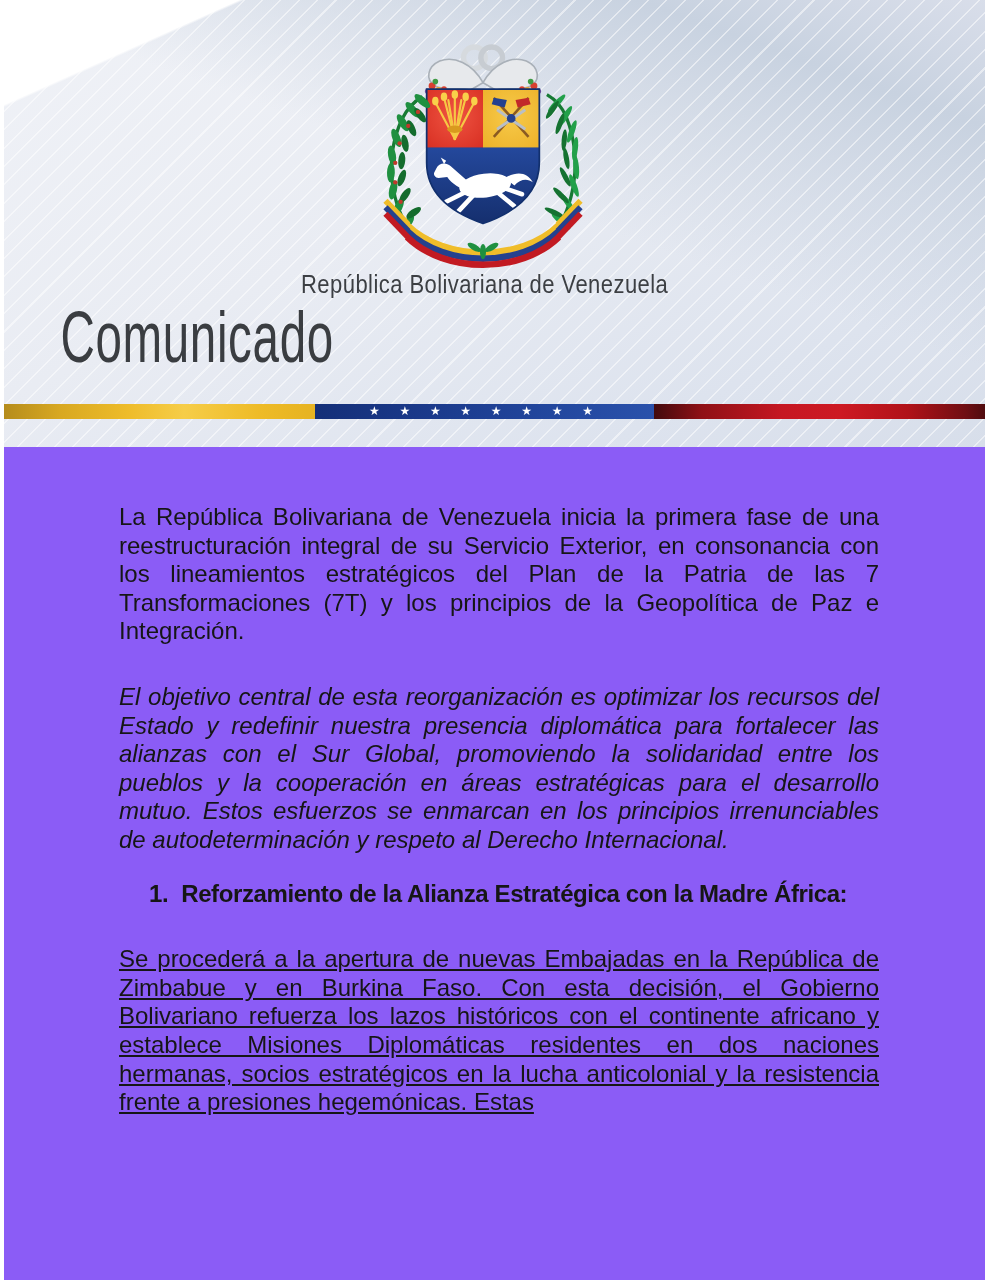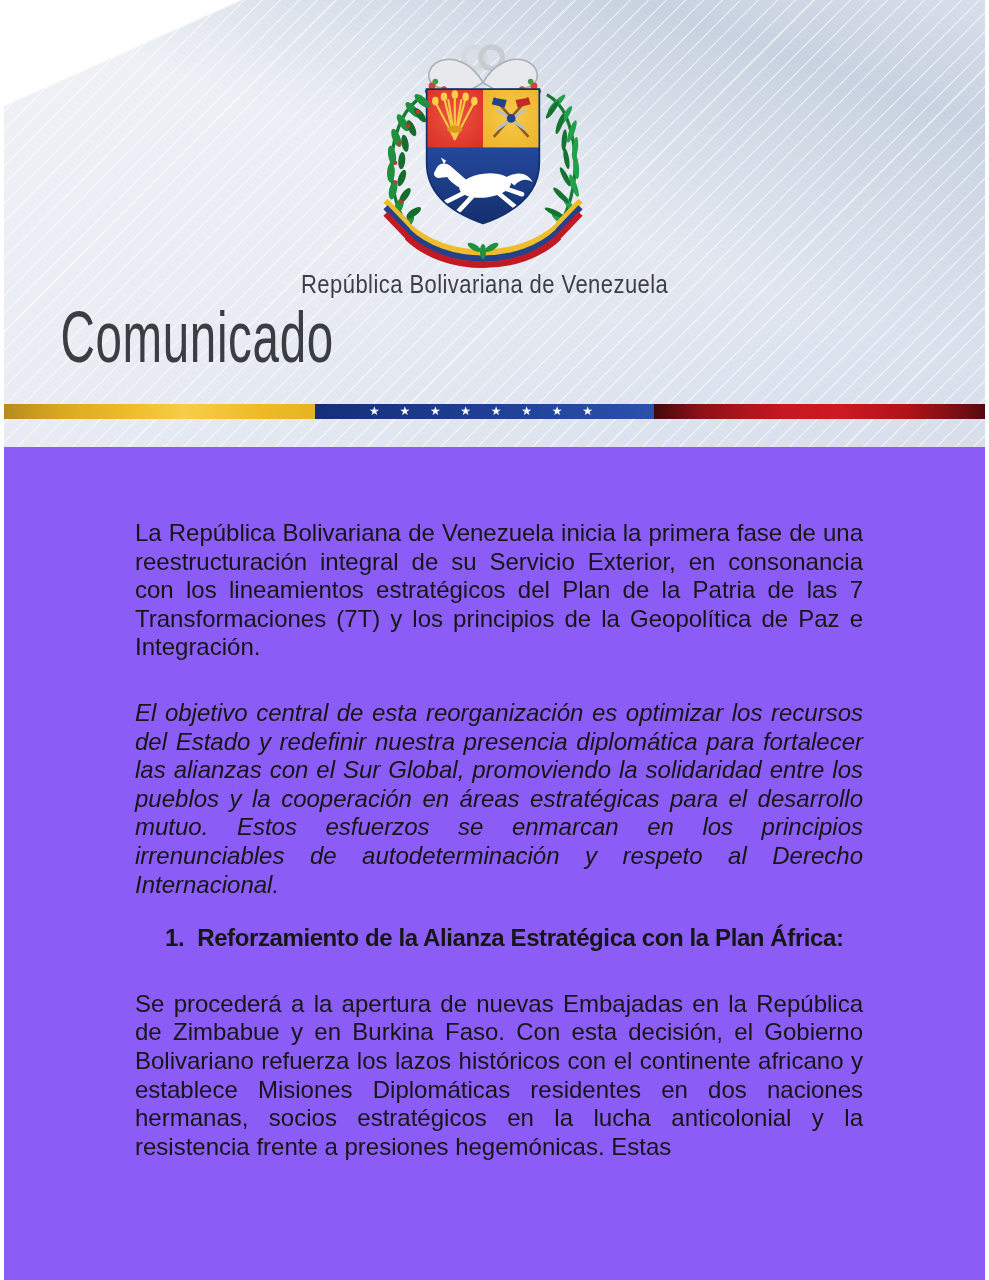--- a/index.html
+++ b/index.html
@@ -39,29 +39,29 @@
   .stars{
     position:absolute;left:54px;top:0;width:224px;height:15px;
     display:flex;justify-content:space-between;align-items:center;
   }
   .star{color:#ffffff;font-size:12px;line-height:15px;}
   
   .doc-body{
     position:absolute;left:115px;top:503px;width:760px;
     font-size:24px;line-height:28.6px;color:#161616;text-align:justify;
   }
-  .doc-body p{margin:16px;}
+  .doc-body p{margin:0;}
   .p2{margin-top:37px !important;font-style:italic;}
   .p3{margin-top:49px !important;}
   .heading{
     margin-top:25px !important;padding-left:30px;font-weight:bold;
     letter-spacing:-.4px;white-space:nowrap;text-align:left;
   }
   .heading .num{margin-right:13px;}
-  .p4{margin-top:37px !important;}
+  .p4{margin-top:37px !important;text-decoration:underline;}
 </style>
 </head>
 <body>
 
 <div class="page">
 
   <div class="header">
 
     <svg class="emblem" viewBox="0 0 240 240" aria-hidden="true">
       <defs>
@@ -250,18 +250,18 @@
           </div>
       </div>
       <div class="band-red"></div>
     </div>
   </div>
 
   <div class="doc-body">
     <p class="p1">La República Bolivariana de Venezuela inicia la primera fase de una reestructuración integral de su Servicio Exterior, en consonancia con los lineamientos estratégicos del Plan de la Patria de las 7 Transformaciones (7T) y los principios de la Geopolítica de Paz e Integración.</p>
     <p class="p2">El objetivo central de esta reorganización es optimizar los recursos del Estado y redefinir nuestra presencia diplomática para fortalecer las alianzas con el Sur Global, promoviendo la solidaridad entre los pueblos y la cooperación en áreas estratégicas para el desarrollo mutuo. Estos esfuerzos se enmarcan en los principios irrenunciables de autodeterminación y respeto al Derecho Internacional.</p>
     <p class="heading">
-      <span class="num">1.</span><span>Reforzamiento de la Alianza Estratégica con la Plan África:</span>
+      <span class="num">1.</span><span>Reforzamiento de la Alianza Estratégica con la Madre África:</span>
     </p>
     <p class="p4">Se procederá a la apertura de nuevas Embajadas en la República de Zimbabue y en Burkina Faso. Con esta decisión, el Gobierno Bolivariano refuerza los lazos históricos con el continente africano y establece Misiones Diplomáticas residentes en dos naciones hermanas, socios estratégicos en la lucha anticolonial y la resistencia frente a presiones hegemónicas. Estas</p>
   </div>
 
 </div>
 
 </body></html>

